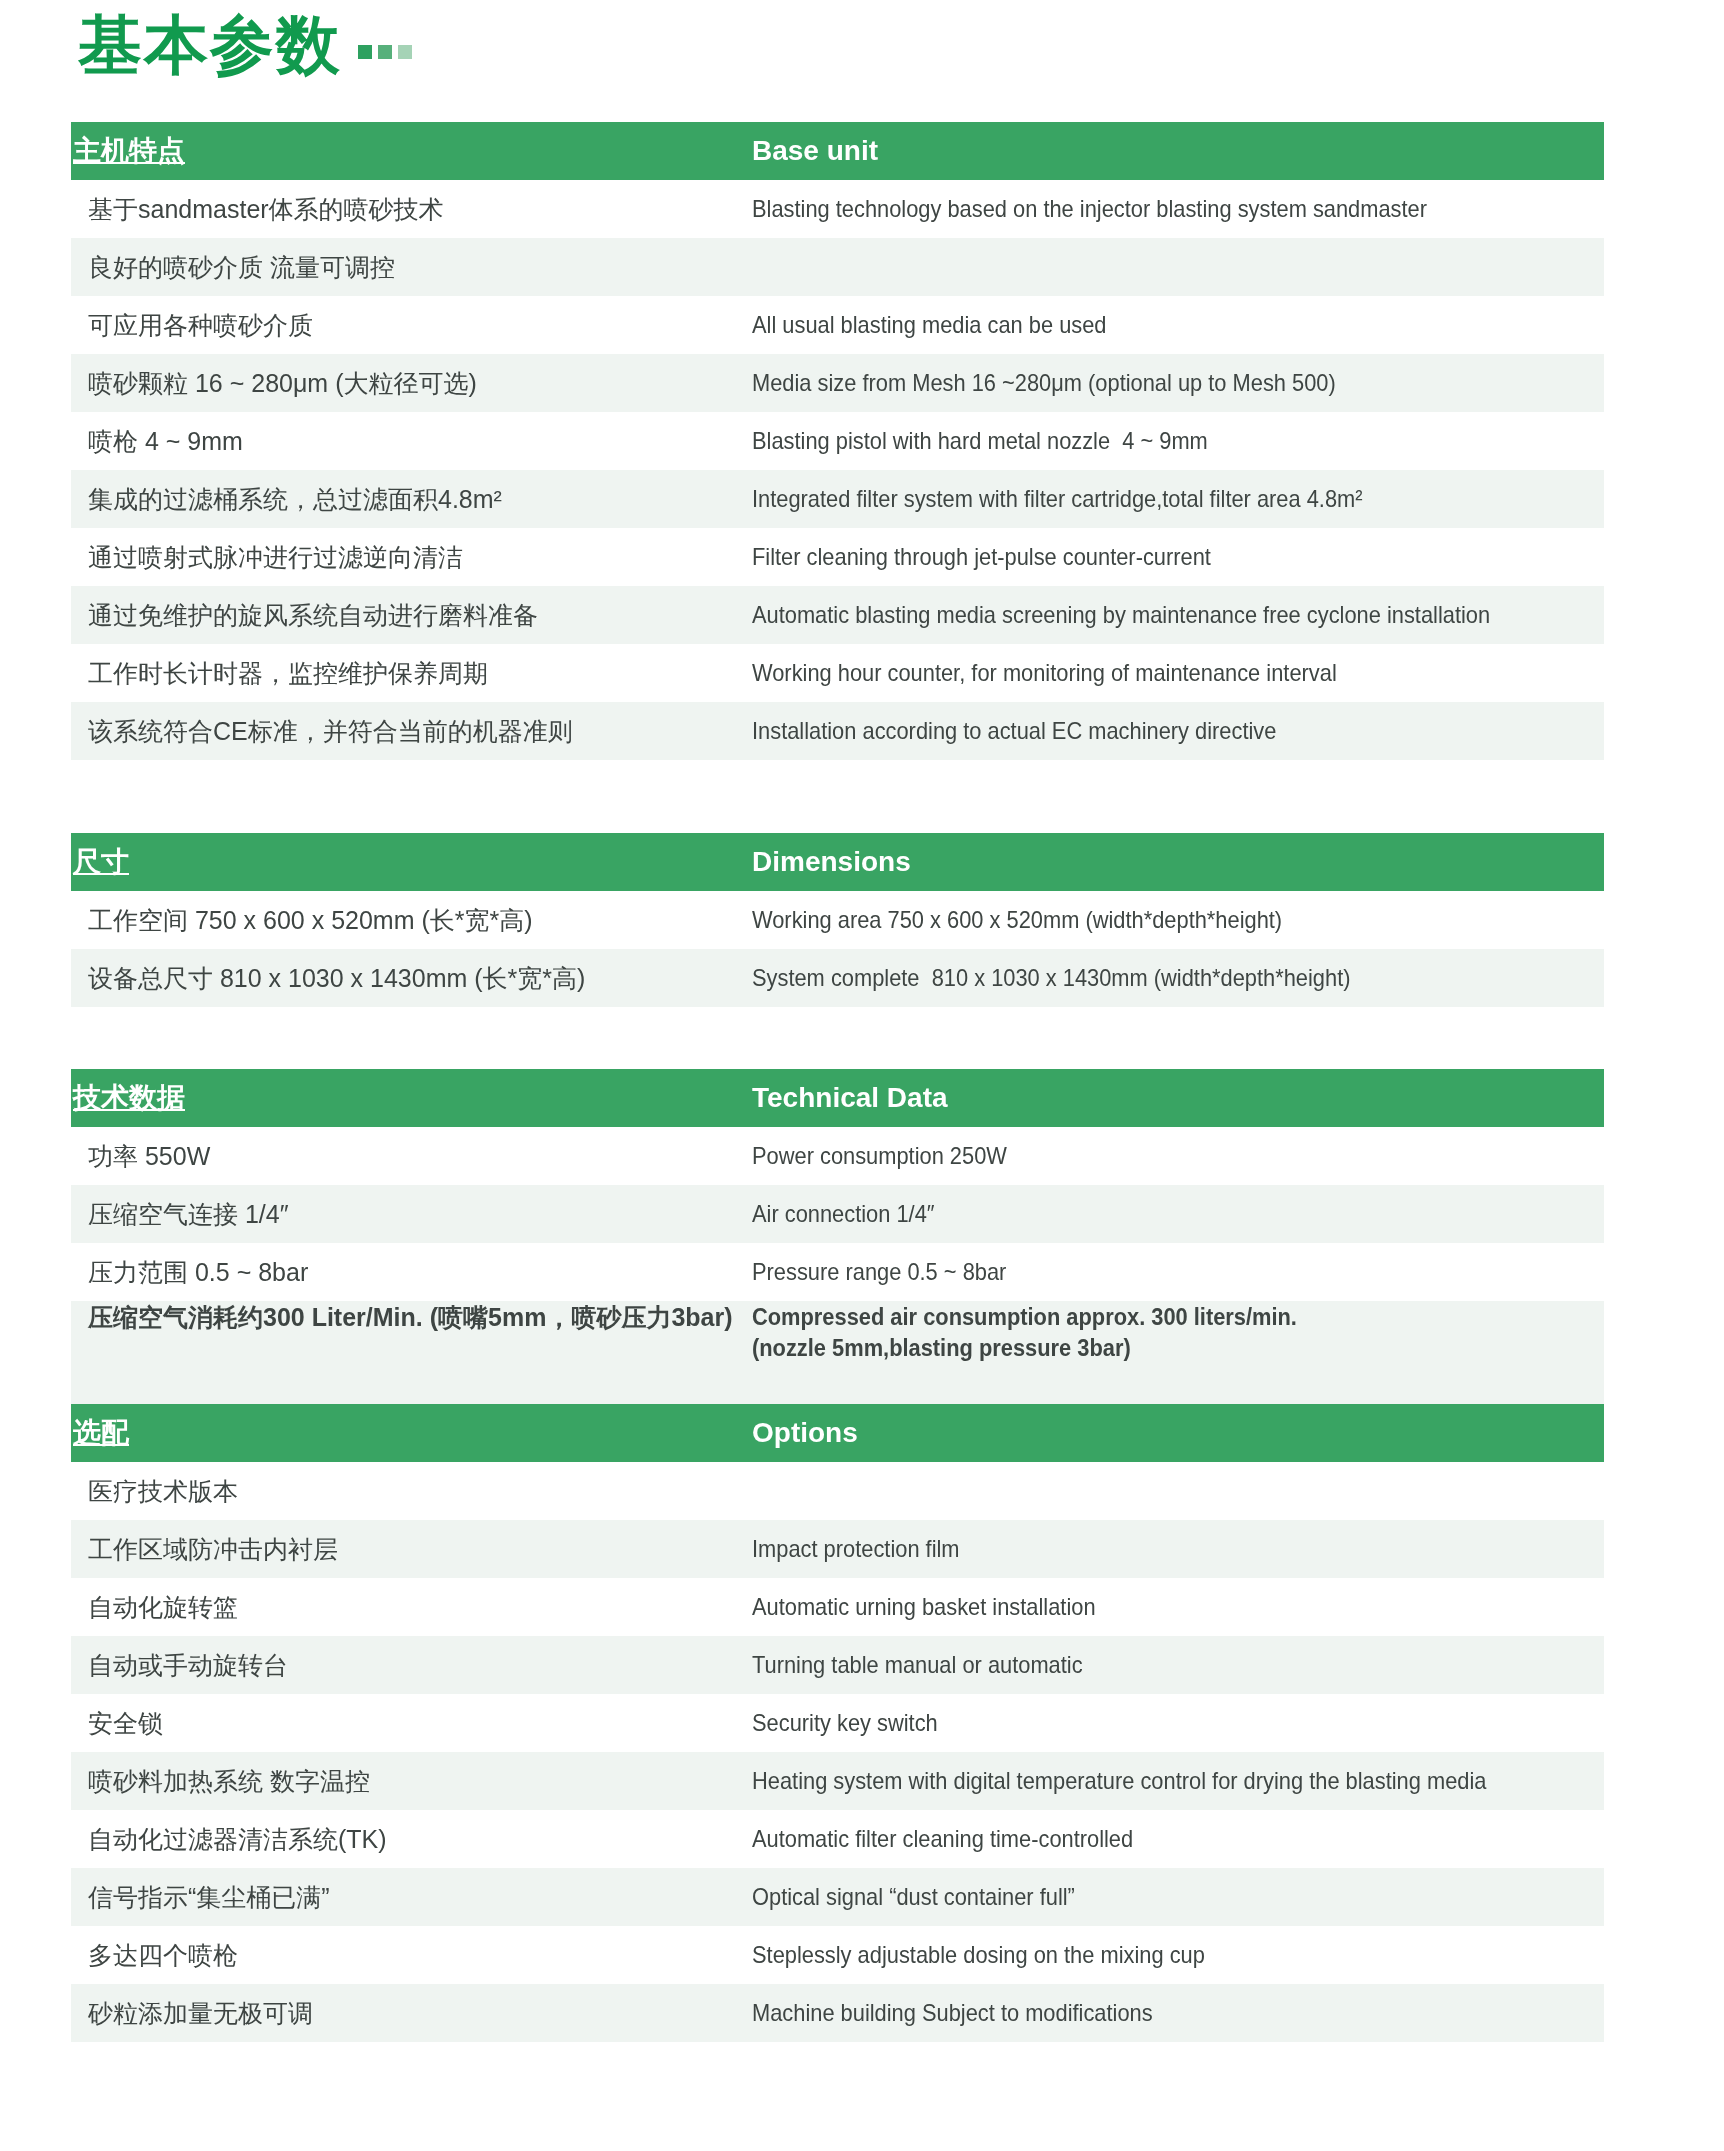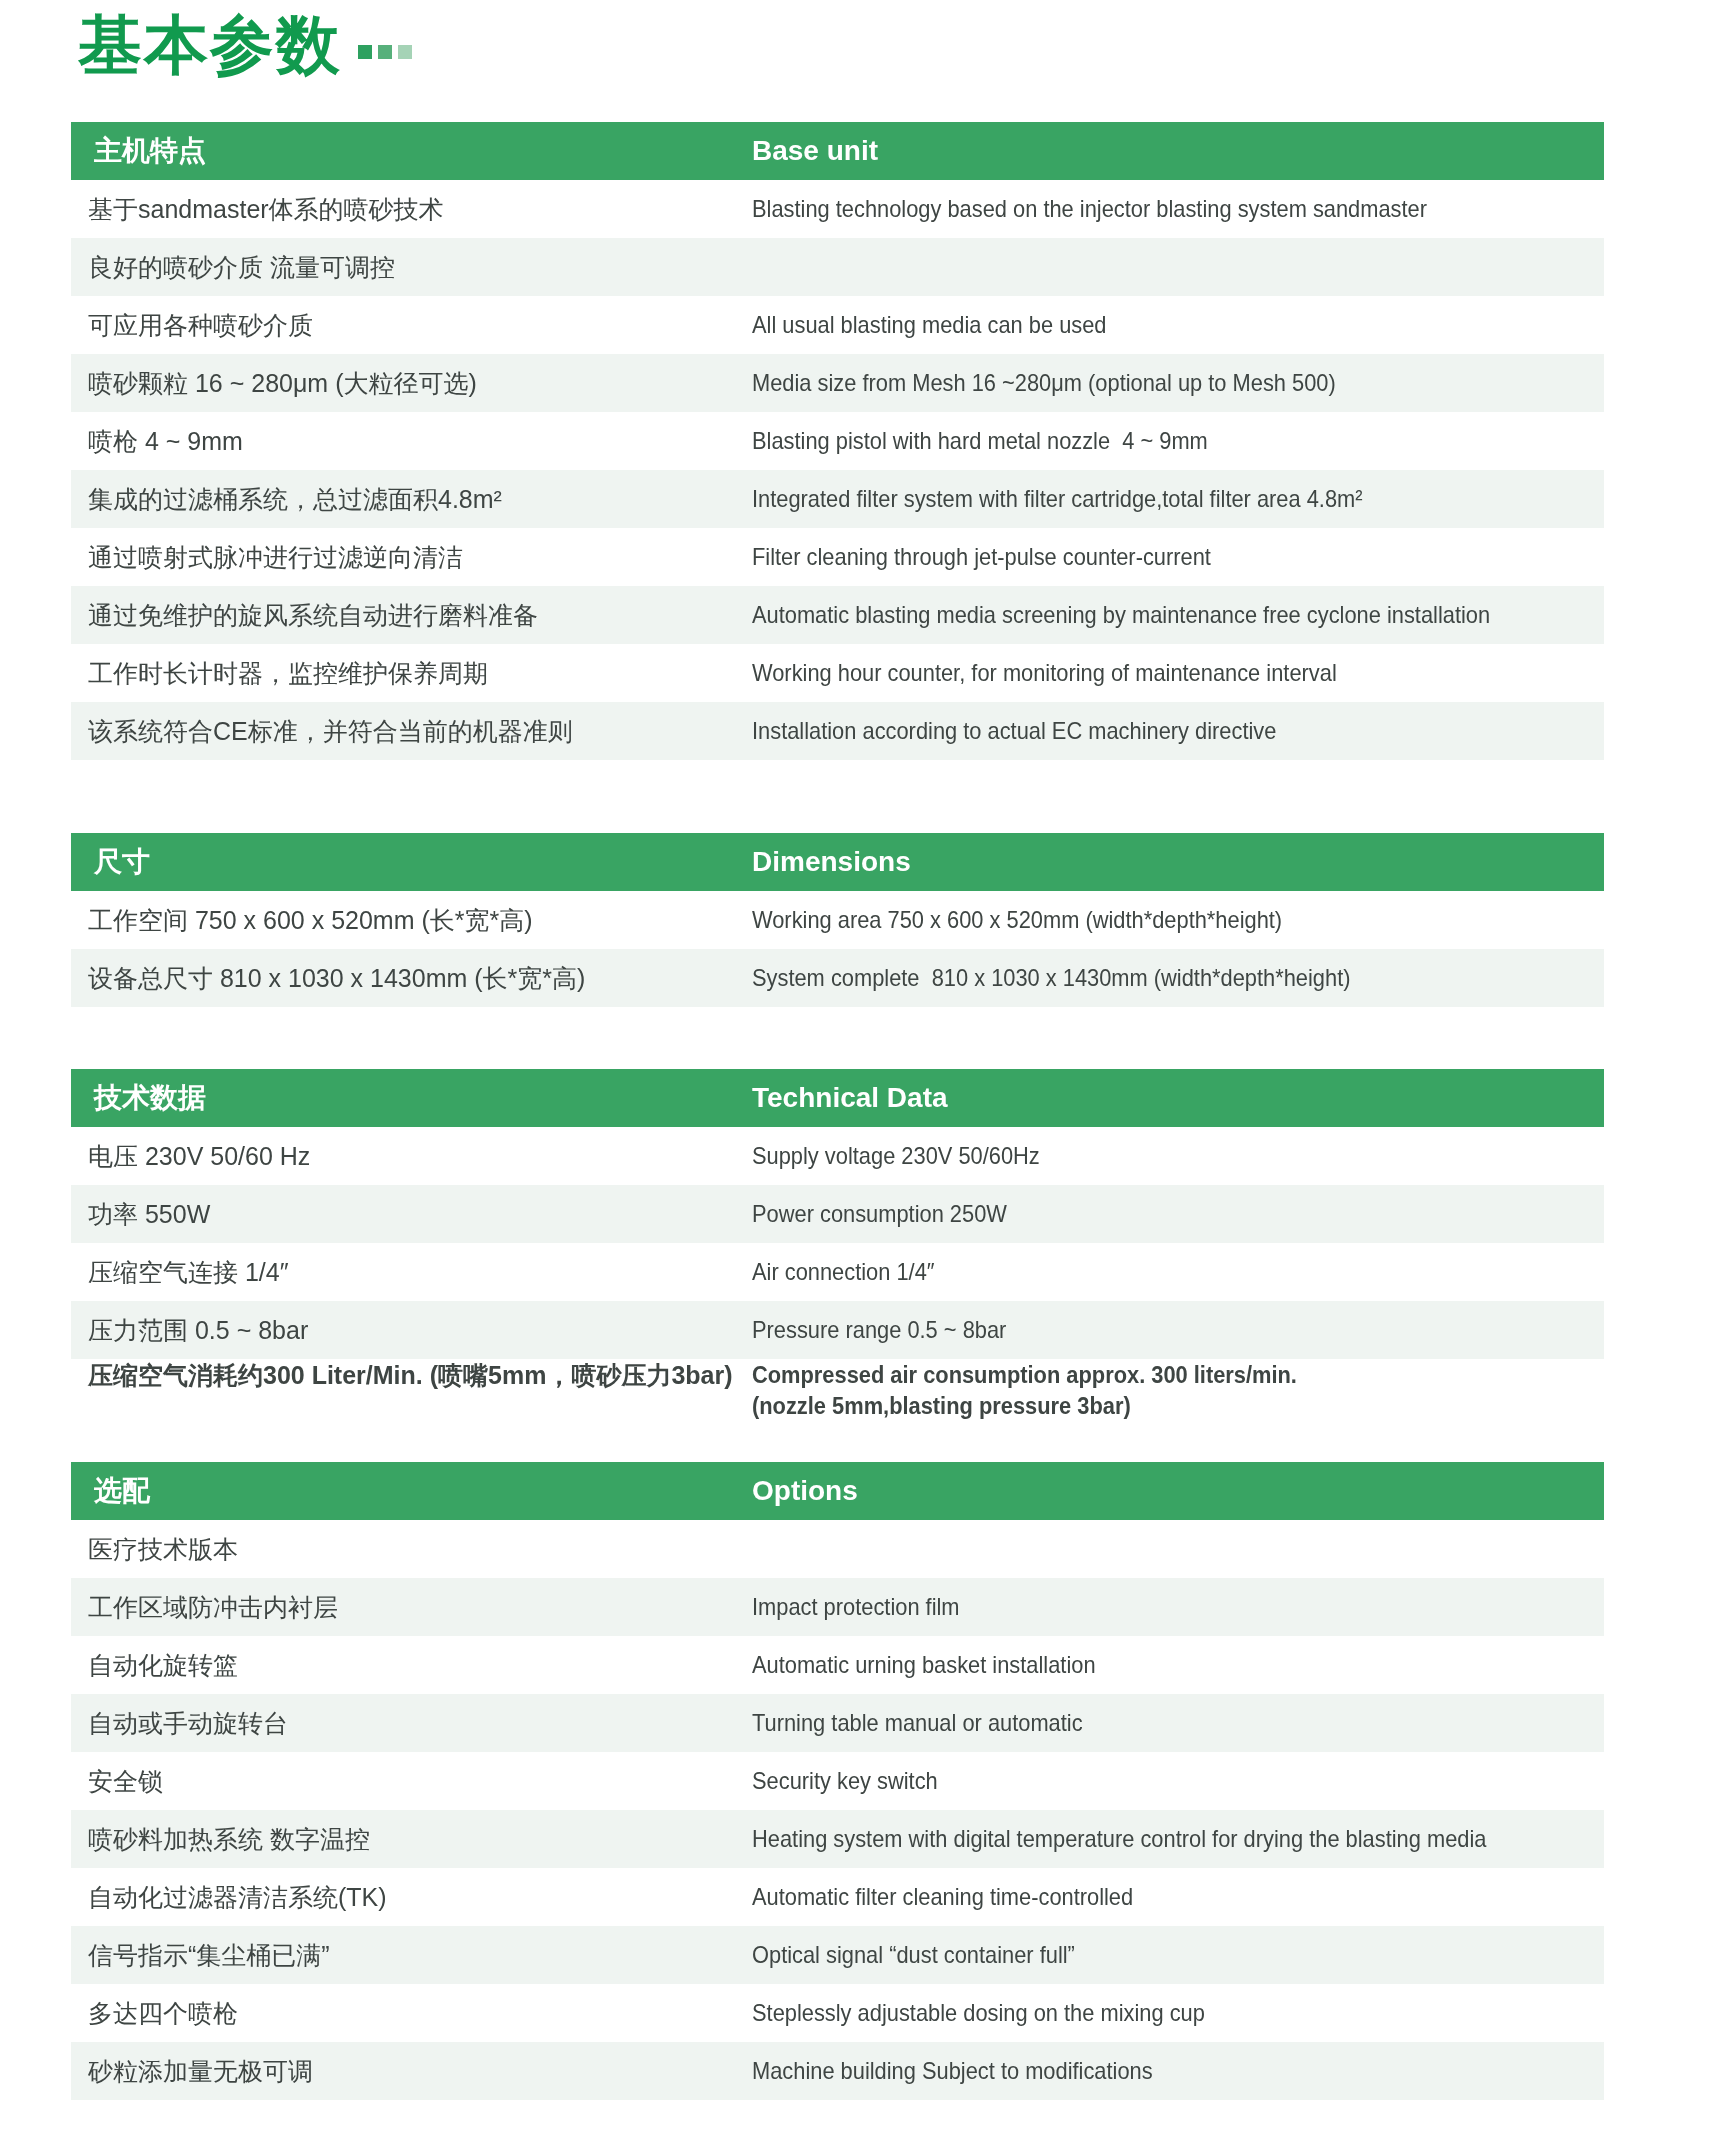--- a/index.html
+++ b/index.html
@@ -17,21 +17,21 @@
   }
   .squares{display:flex;margin-left:11.2px;margin-top:13px;}
   .sq{display:inline-block;width:14px;height:14px;margin-left:5.6px;}
 
   .tables{margin-left:71px;width:1533px;margin-top:47px;}
   .spec-table{width:100%;}
   .t-header{
     display:grid;grid-template-columns:681px 1fr;align-items:center;
     height:58px;color:#ffffff;font-weight:bold;font-size:28px;
   }
-  .t-header .hcell-zh{padding-left:23px;}
+  .t-header .hcell-zh{padding-left:2px;text-decoration:underline;}
   .t-header .hcell-en{padding-left:0;}
   .t-body .row{
     display:grid;grid-template-columns:681px 1fr;align-items:center;
     min-height:58px;font-size:25px;background:#ffffff;
   }
   .t-body .row:nth-child(even){background:#eff4f1;}
   .cz{padding-left:17px;}
   .ce{padding-right:5.6px;}
   .ce-inner{
     display:inline-block;white-space:pre;font-size:24px;
@@ -116,24 +116,20 @@
         </div>
       </div>
     </div>
     <div class="spec-table" style="margin-bottom: 0px;">
       <div class="t-header" style="background: rgb(57, 164, 99);">
         <div class="hcell-zh">技术数据</div>
         <div class="hcell-en">Technical Data</div>
       </div>
       <div class="t-body">
         <div class="row">
-          <div class="cz">电压 230V 50/60 Hz</div>
-          <div class="ce"><span class="ce-inner">Supply voltage 230V 50/60Hz</span></div>
-        </div>
-        <div class="row">
           <div class="cz">功率 550W</div>
           <div class="ce"><span class="ce-inner">Power consumption 250W</span></div>
         </div>
         <div class="row">
           <div class="cz">压缩空气连接 1/4″</div>
           <div class="ce"><span class="ce-inner">Air connection 1/4″</span></div>
         </div>
         <div class="row">
           <div class="cz">压力范围 0.5 ~ 8bar</div>
           <div class="ce"><span class="ce-inner">Pressure range 0.5 ~ 8bar</span></div>

